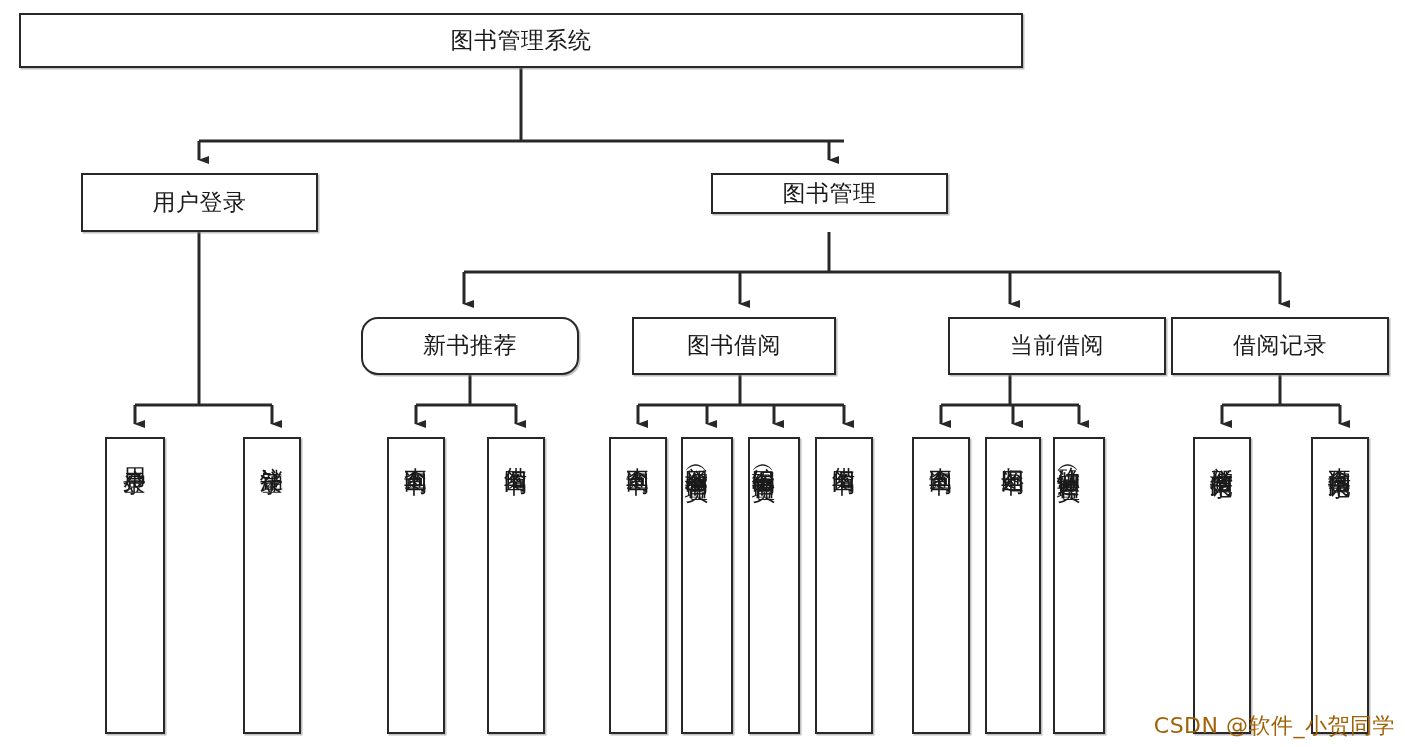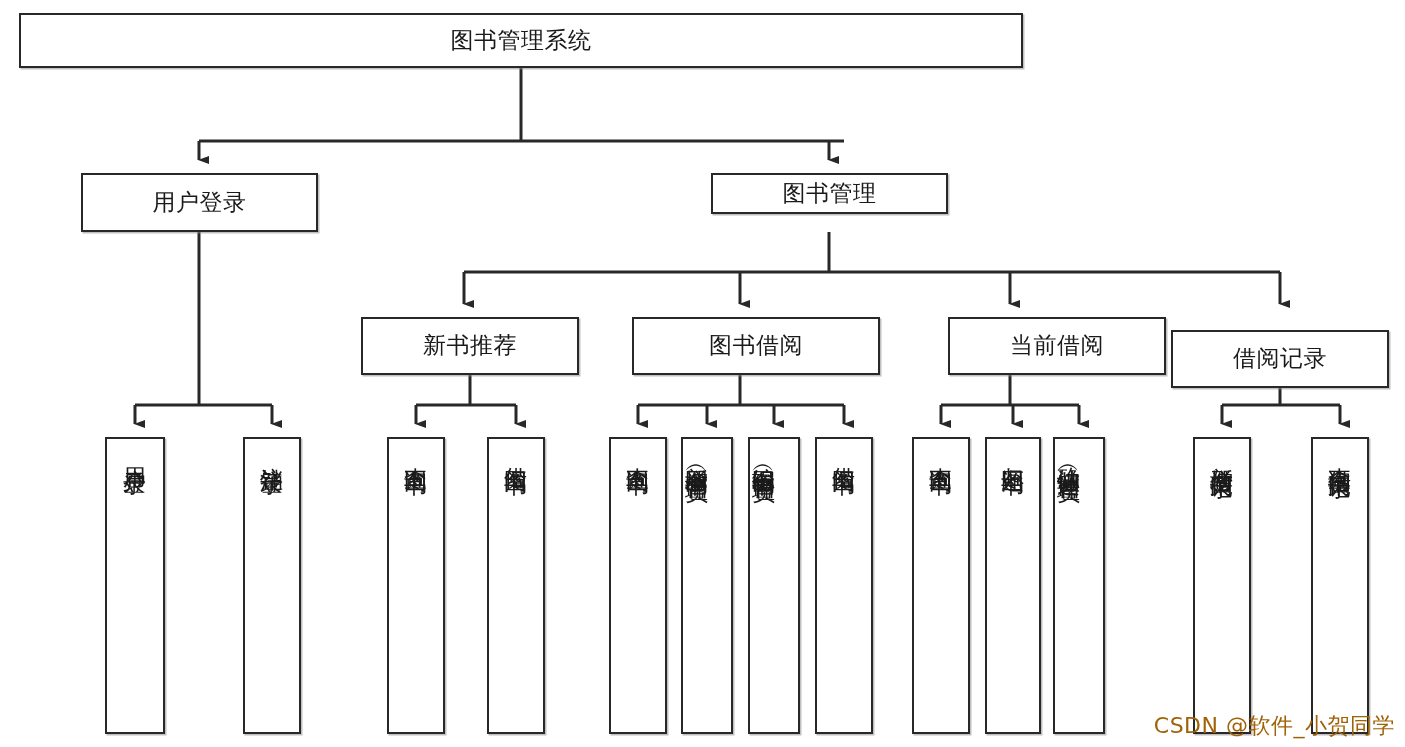--- a/index.html
+++ b/index.html
@@ -135,30 +135,30 @@
     <span class="node-label">图书管理系统</span>
   </div>
 
   <div class="node horiz" style="left:81px; top:173px; width:237px; height:59px;">
     <span class="node-label">用户登录</span>
   </div>
   <div class="node horiz" style="left:711px; top:173px; width:237px; height:41px;">
     <span class="node-label">图书管理</span>
   </div>
 
-  <div class="node horiz" style="left:361px; top:317px; width:218px; height:58px;">
+  <div class="node horiz" style="left:361px; top:317px; width:218px; height:58px;border-radius:17px;">
     <span class="node-label">新书推荐</span>
   </div>
-  <div class="node horiz" style="left:632px; top:317px; width:248px; height:58px;">
+  <div class="node horiz" style="left:632px; top:317px; width:204px; height:58px;">
     <span class="node-label">图书借阅</span>
   </div>
   <div class="node horiz" style="left:901px; top:317px; width:218px; height:58px;margin-left:47px;">
     <span class="node-label">当前借阅</span>
   </div>
-  <div class="node horiz" style="left:1171px; top:317px; width:218px; height:58px;margin-top:13px;">
+  <div class="node horiz" style="left:1171px; top:317px; width:218px; height:58px;">
     <span class="node-label">借阅记录</span>
   </div>
 
   <div class="node vert" style="left:105px; top:437px; width:60px; height:297px; justify-content:center;">
     <span class="node-label">用户登录</span>
   </div>
   <div class="node vert" style="left:243px; top:437px; width:58px; height:297px; justify-content:center;">
     <span class="node-label">注销登录</span>
   </div>
   <div class="node vert" style="left:387px; top:437px; width:58px; height:297px; justify-content:center;">

